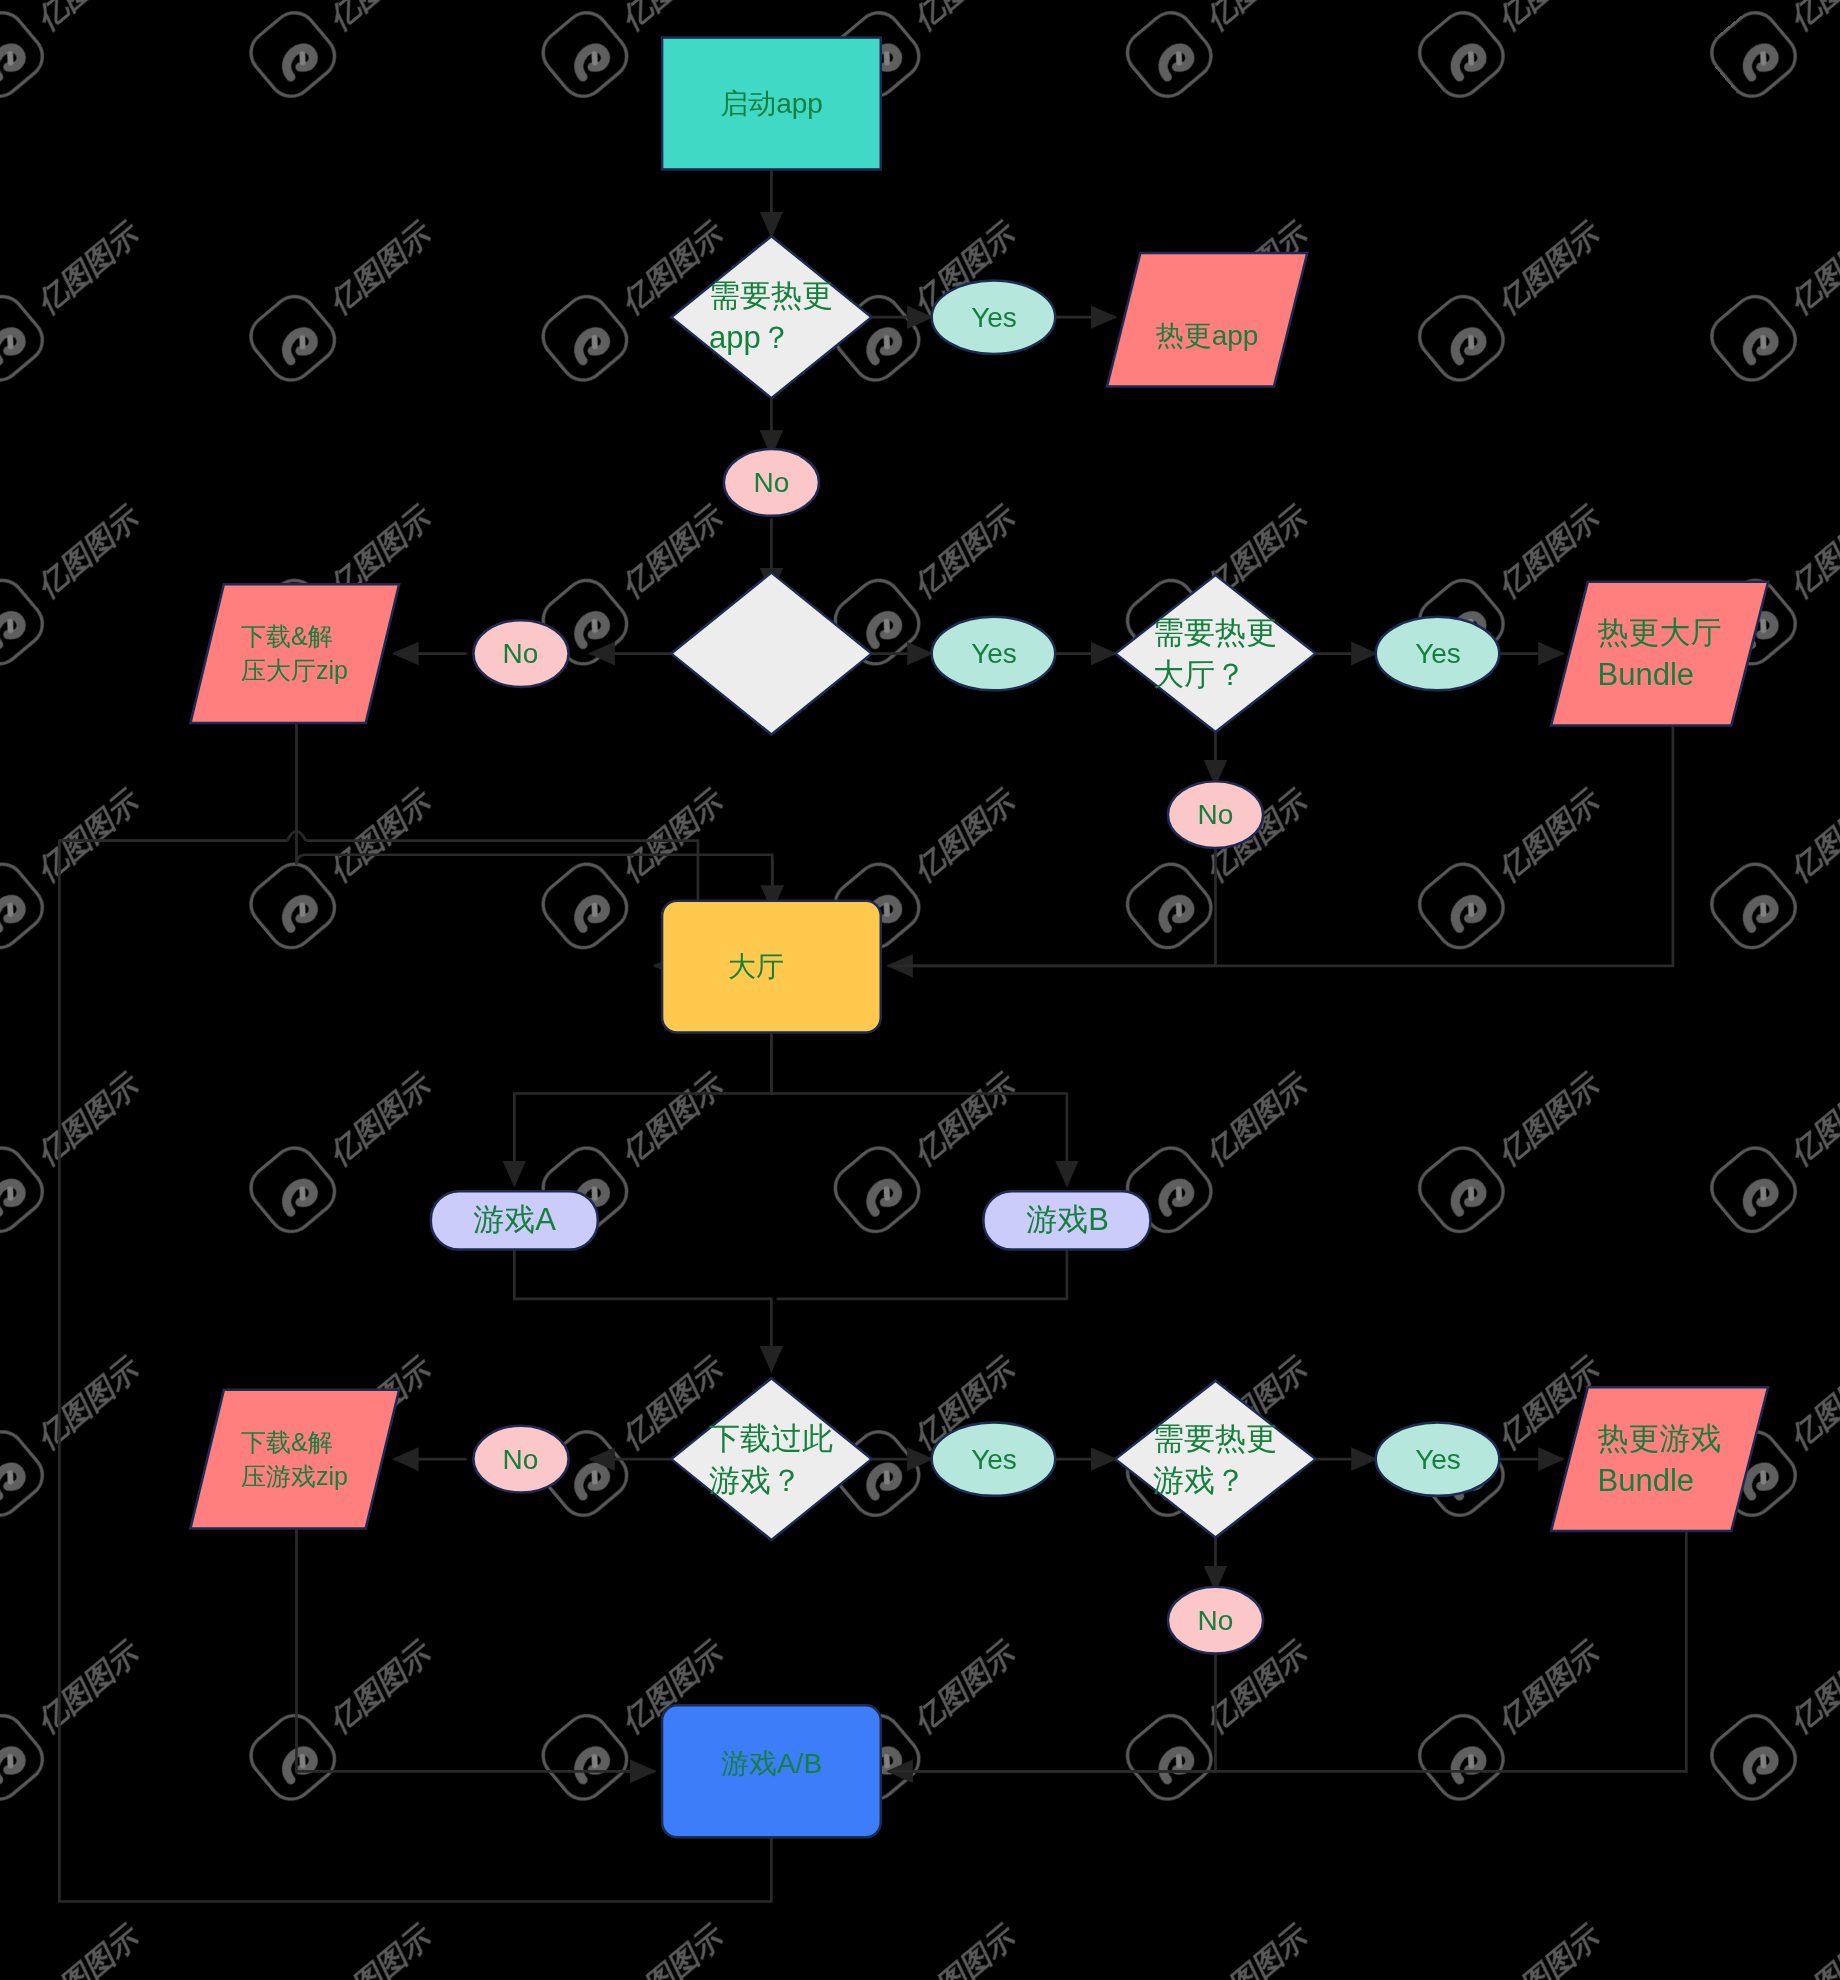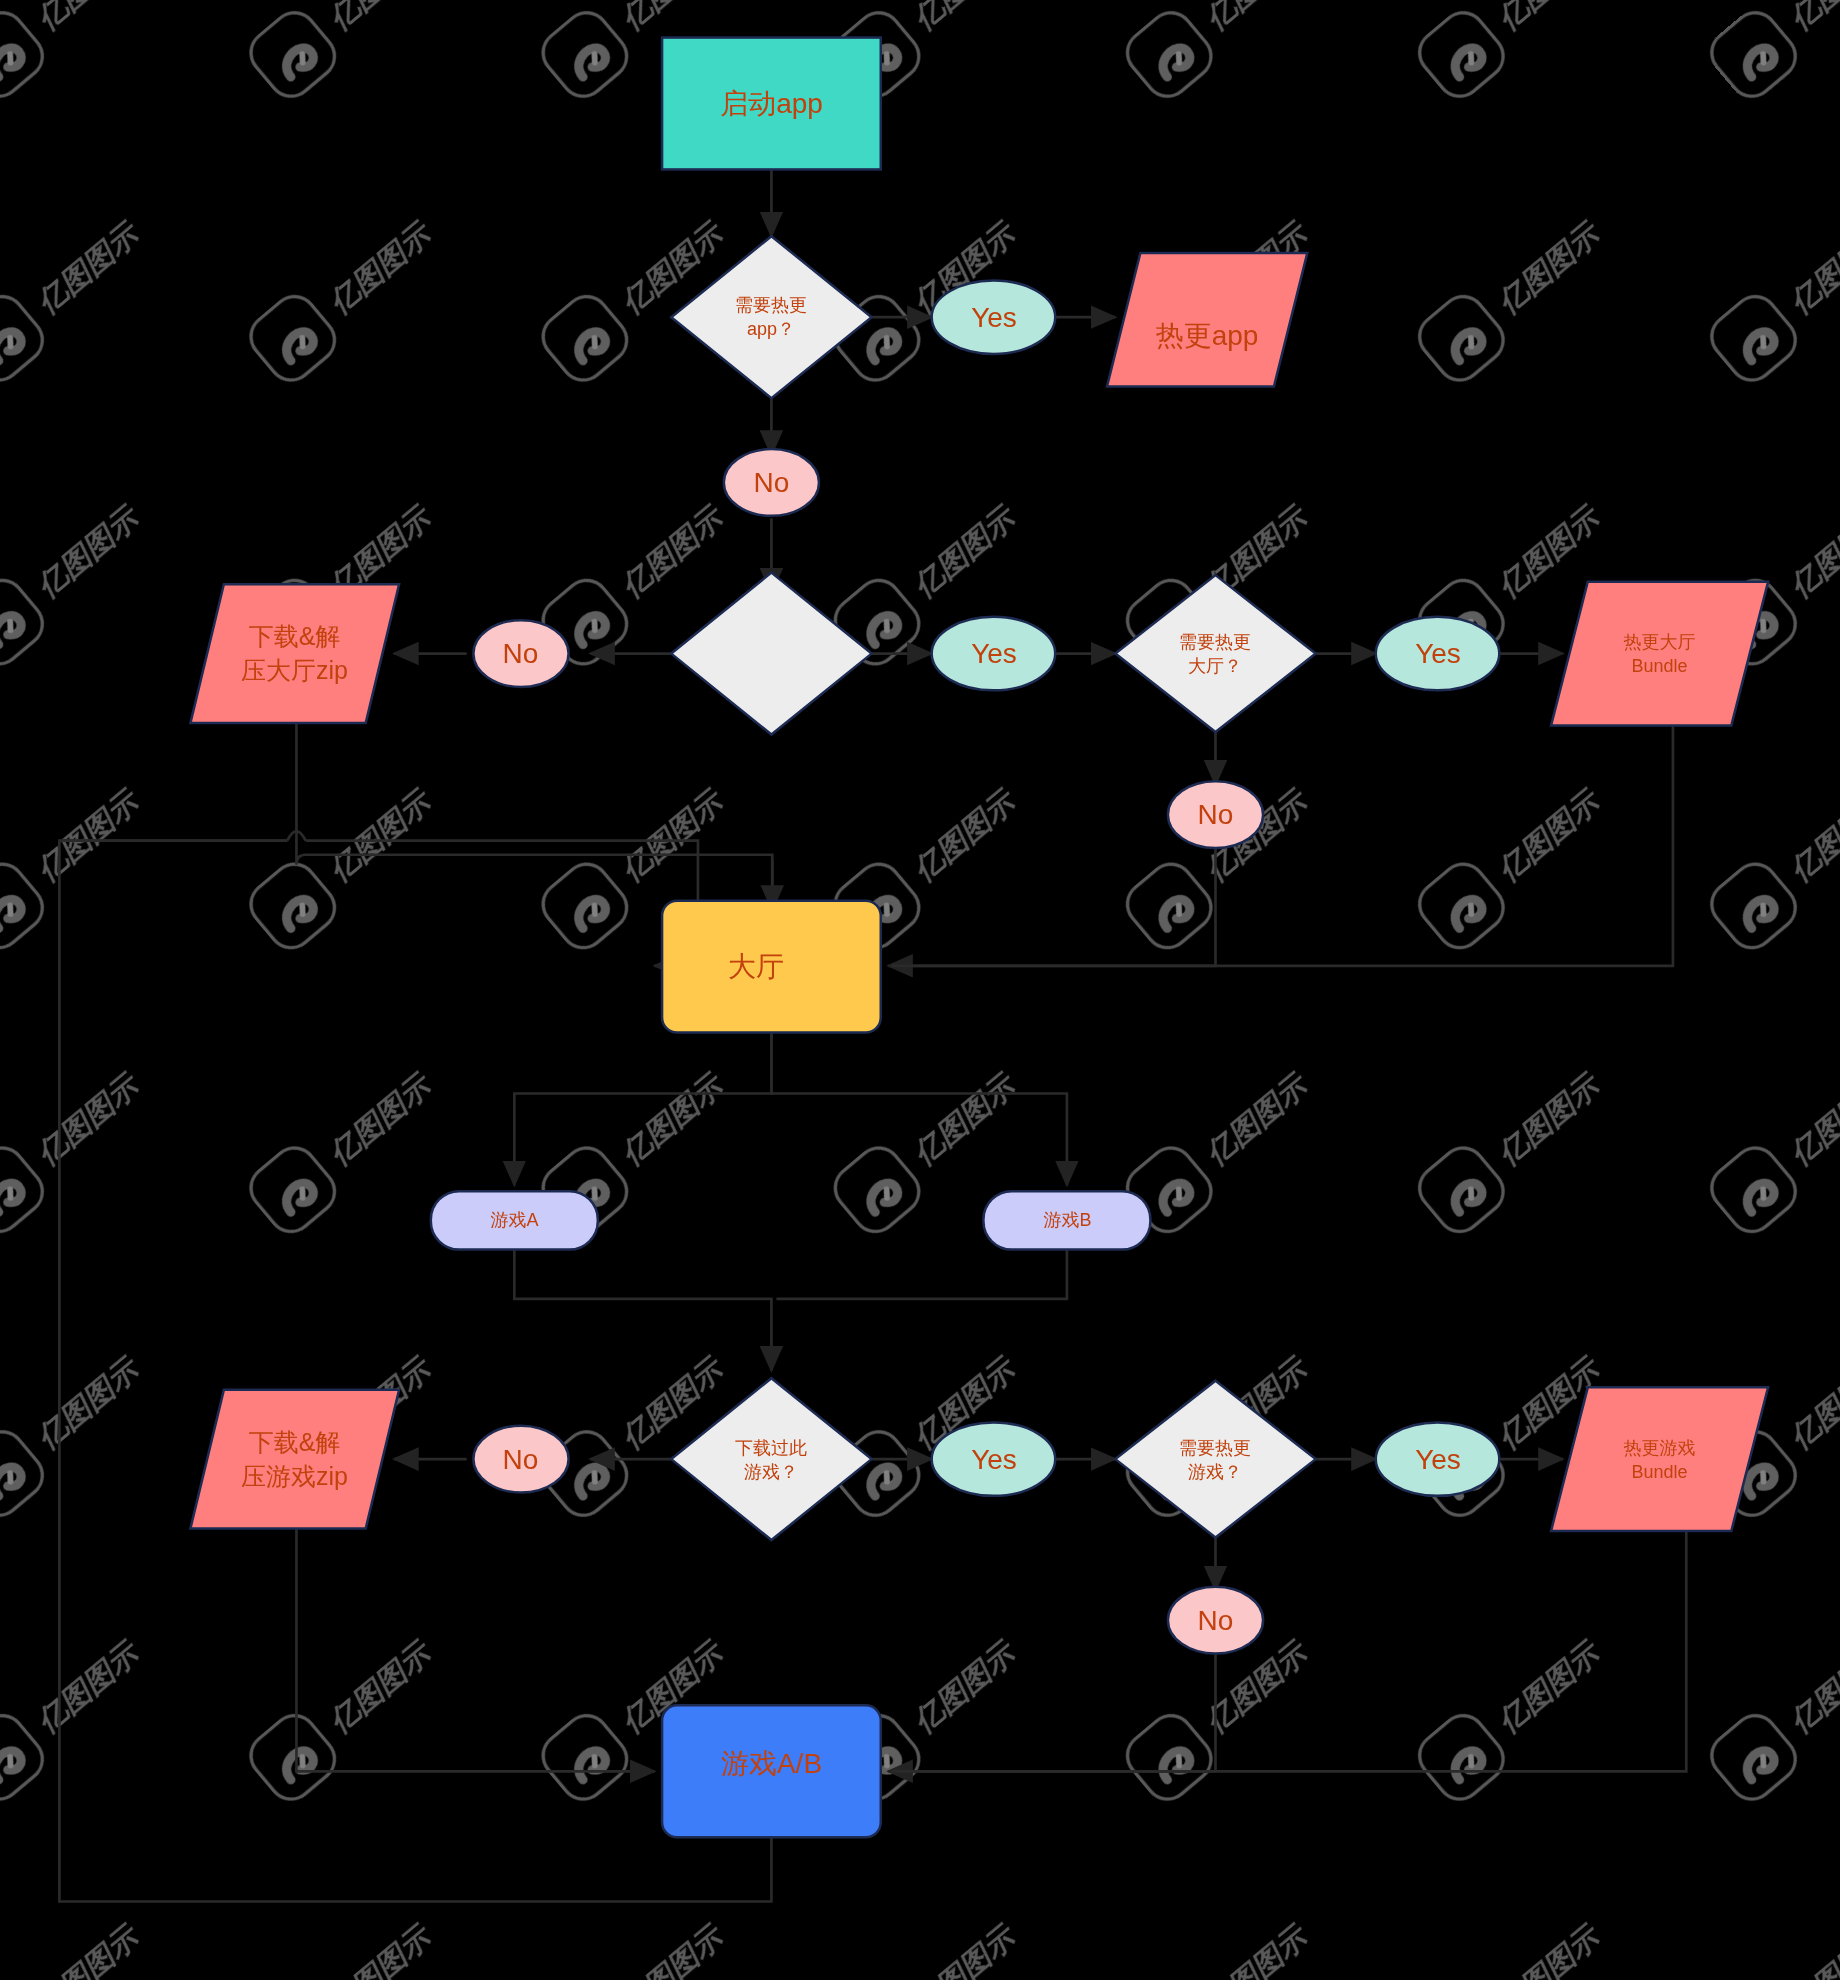--- a/index.html
+++ b/index.html
@@ -34,28 +34,27 @@
     left: 0; top: 0;
     width: 1840px; height: 1980px;
     z-index: 4;
     pointer-events: none;
   }
   .nodelabel {
     position: absolute;
     display: flex;
     align-items: center;
     justify-content: center;
-    text-align: center;
-    color: #c2410c;
+    color: #15803d;
     line-height: 1.35;
     white-space: pre-line;
     pointer-events: auto;
   }
   .fs-big   { font-size: 28px; }
-  .fs-mid   { font-size: 18px; }
+  .fs-mid   { font-size: 31px; }
   .fs-small { font-size: 25px; }
 </style>
 </head>
 <body>
 
 <div id="canvas">
 
   <svg id="wm-layer" class="layer" viewBox="0 0 2204 2372">
     <defs>
       <g id="wm-mark">

